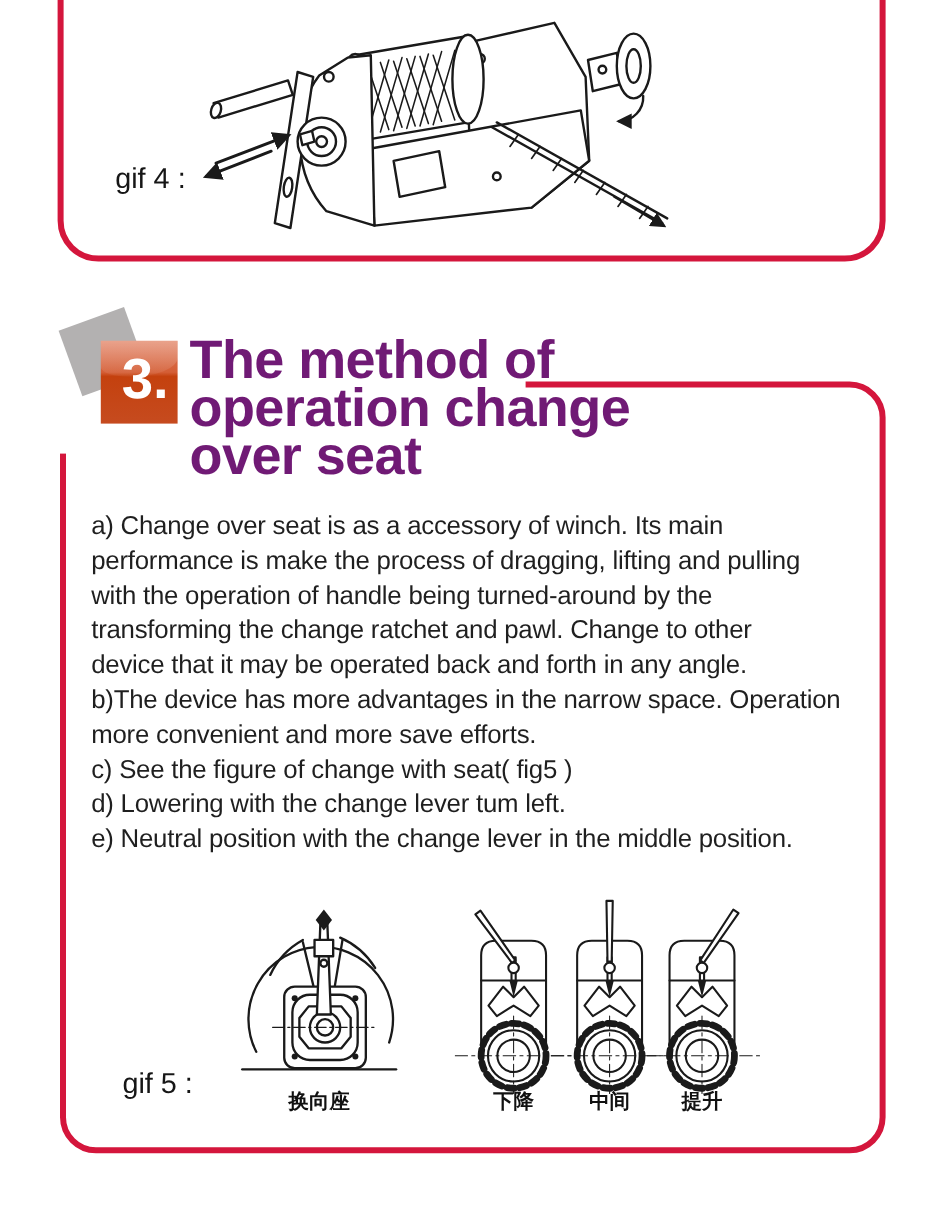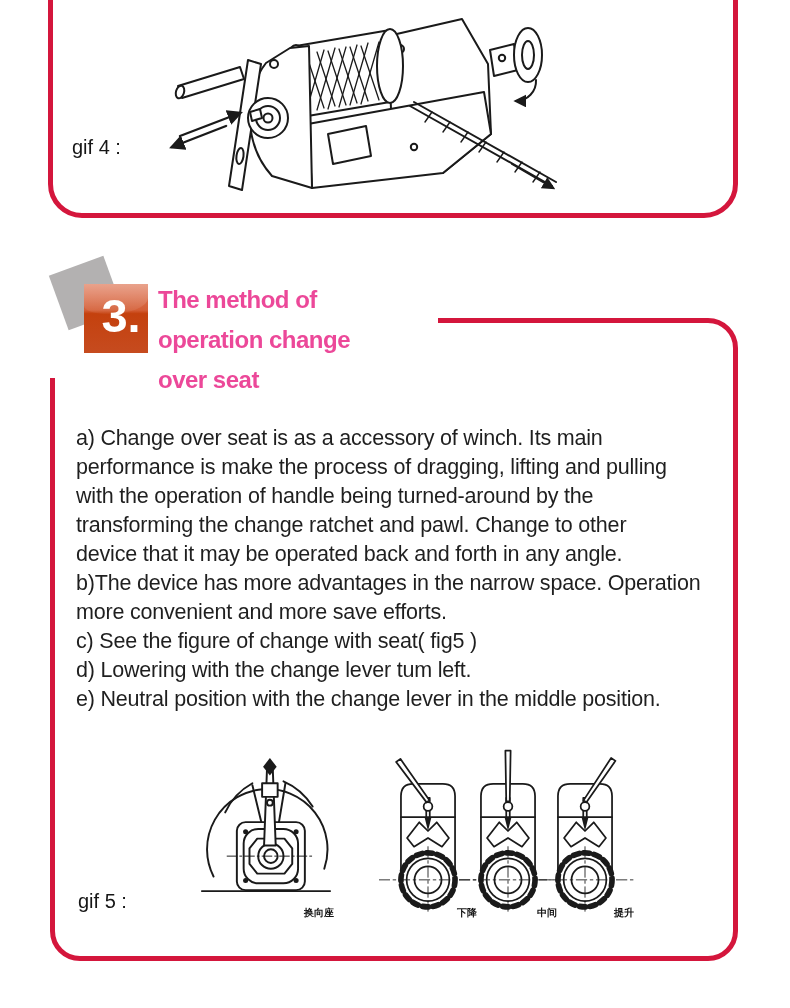--- a/index.html
+++ b/index.html
@@ -12,47 +12,47 @@
   .page{position:relative;width:790px;height:1008px;background:#fff;overflow:hidden;}
 
   
   .panel{position:absolute;border:5px solid var(--red);background:#fff;}
   .panel-fig4{left:48px;top:-44px;width:690px;height:262px;border-radius:34px;z-index:1;}
   .panel-section{left:50px;top:318px;width:688px;height:643px;border-radius:30px;z-index:1;}
   
   .border-mask{position:absolute;left:36px;top:298px;width:402px;height:80px;background:#fff;z-index:2;}
 
   
-  .fig-label{position:absolute;font-size:20px;color:#161616;z-index:3;}
+  .fig-label{position:absolute;font-size:24px;color:#161616;z-index:3;margin-left:24px;}
   .fig4-label{left:72px;top:136px;}
   .fig5-label{left:78px;top:890px;text-align:right;}
 
   
   .gray-diamond{position:absolute;left:57px;top:264px;width:58px;height:58px;background:#b3b1b1;transform:rotate(-20deg);z-index:3;}
   .num-badge{position:absolute;left:84px;top:284px;width:64px;height:69px;z-index:4;
     background:linear-gradient(180deg,#e07a5a 0%,#d45e36 38%,#c4410e 43%,#c64b1f 100%);}
   .num-badge::before{content:"";position:absolute;left:0;top:0;right:0;height:44%;
     background:linear-gradient(180deg,rgba(255,255,255,.30),rgba(255,255,255,.04));
     border-radius:0 0 62% 38% / 0 0 16px 8px;}
   .num-badge span{position:relative;display:block;width:100%;height:100%;
     font-size:47px;font-weight:bold;color:#fff;line-height:64px;text-align:center;padding-left:10px;}
-  .section-title{position:absolute;left:158px;top:280px;z-index:4;font-size:24px;font-weight:bold;
-    color:#ec4899;line-height:40px;letter-spacing:-0.5px;}
+  .section-title{position:absolute;left:158px;top:280px;z-index:4;font-size:45px;font-weight:bold;
+    color:#701a75;line-height:40px;letter-spacing:-0.5px;}
 
   
   .body-text{position:absolute;left:76px;top:424px;width:662px;z-index:3;}
   .body-text div{font-size:21.5px;line-height:29px;letter-spacing:-0.2px;color:#1f1f1f;white-space:nowrap;}
 
   
   .winch-svg{position:absolute;left:160px;top:6px;width:410px;height:200px;z-index:2;}
   .diagA-svg{position:absolute;left:198px;top:756px;width:136px;height:141px;z-index:3;}
   .diagB-svg{position:absolute;top:749px;width:98px;height:164px;z-index:3;}
   .diagB-1{left:379px;} .diagB-2{left:459px;} .diagB-3{left:536px;}
 
-  .caption{position:absolute;top:906px;font-size:10px;font-weight:bold;color:#111;text-align:right;z-index:3;
+  .caption{position:absolute;top:906px;font-size:17px;font-weight:bold;color:#111;text-align:center;z-index:3;
     font-family:"DejaVu Sans","Liberation Sans",sans-serif;}
   .cap-a{left:198px;width:136px;}
   .cap-b{left:379px;width:98px;}
   .cap-c{left:459px;width:98px;}
   .cap-d{left:536px;width:98px;}
 
   svg .ln{stroke:#1a1a1a;stroke-width:2;fill:none;stroke-linejoin:round;stroke-linecap:round;}
   svg .wh{fill:#fff;}
   svg .dk{fill:#1a1a1a;stroke:none;}
 </style>

